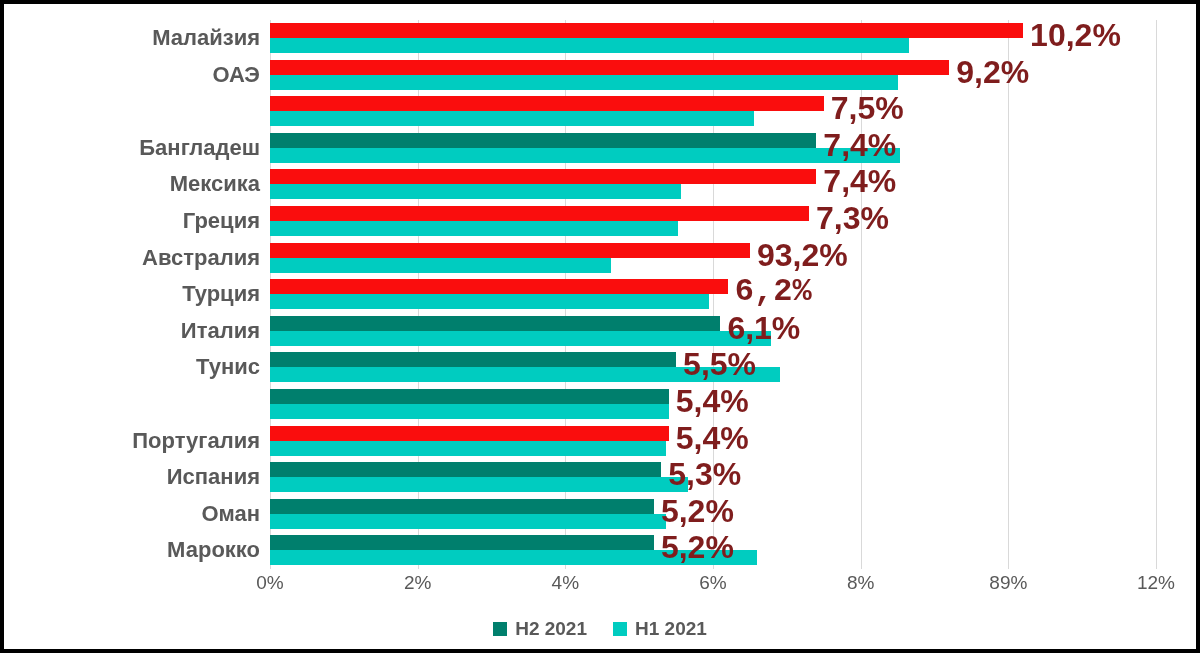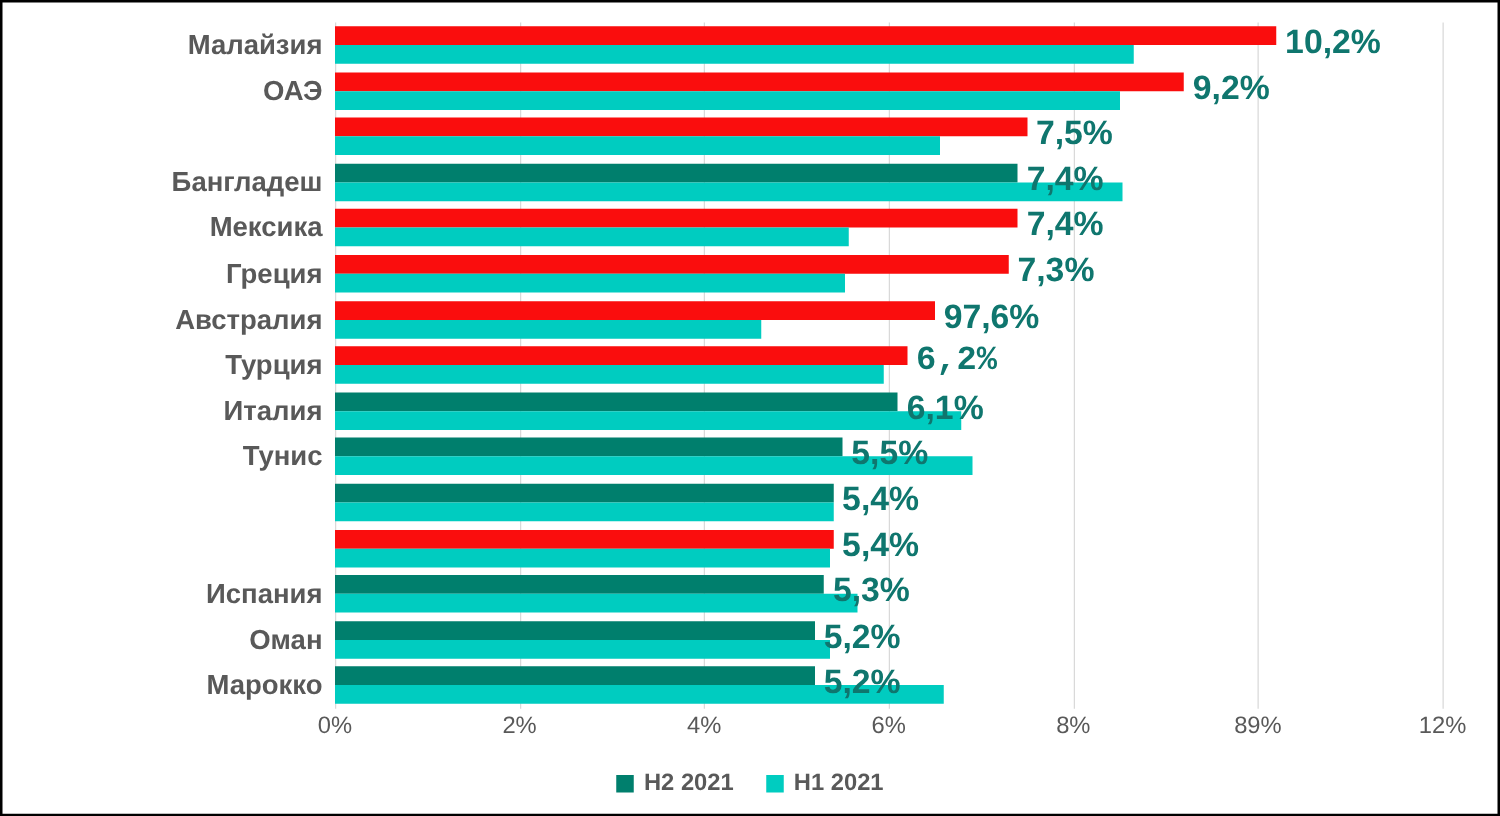--- a/index.html
+++ b/index.html
@@ -5,21 +5,21 @@
   html, body {
     margin: 0;
     padding: 0;
     background: #ffffff;
   }
   #chart-root {
     position: relative;
     width: 1200px;
     height: 653px;
     background: #ffffff;
-    border: 2px solid #000000;
+    border: 4px solid #000000;
     box-sizing: border-box;
     font-family: "Liberation Sans", sans-serif;
     overflow: hidden;
   }
 
   
   #plot-area {
     position: absolute;
     left: 266px;
     top: 16px;
@@ -56,23 +56,23 @@
     height: 15px;
   }
   .bar.h2 { top: 3px; }
   .bar.h1 { top: 18px; }
 
   .bar-label {
     position: absolute;
     top: 0px;
     height: 31px;
     line-height: 31px;
-    font-size: 27px;
+    font-size: 32px;
     font-weight: bold;
-    color: #0f766e;
+    color: #7f1d1d;
     white-space: nowrap;
     padding-left: 7px;
   }
 
   
   #cat-labels {
     position: absolute;
     left: 0;
     top: 16px;
     width: 256px;
@@ -142,20 +142,21 @@
   <div id="cat-labels">
       <div class="cat-label" style="top: 0px;">Малайзия</div>
       <div class="cat-label" style="top: 36.6px;">ОАЭ</div>
       <div class="cat-label" style="top: 109.8px;">Бангладеш</div>
       <div class="cat-label" style="top: 146.4px;">Мексика</div>
       <div class="cat-label" style="top: 183px;">Греция</div>
       <div class="cat-label" style="top: 219.6px;">Австралия</div>
       <div class="cat-label" style="top: 256.2px;">Турция</div>
       <div class="cat-label" style="top: 292.8px;">Италия</div>
       <div class="cat-label" style="top: 329.4px;">Тунис</div>
+      <div class="cat-label" style="top: 402.6px;">Португалия</div>
       <div class="cat-label" style="top: 439.2px;">Испания</div>
       <div class="cat-label" style="top: 475.8px;">Оман</div>
       <div class="cat-label" style="top: 512.4px;">Марокко</div>
     </div>
 
   <div id="plot-area">
     <div class="axis-line"></div>
   <div class="gridline" style="left: 147.667px;"></div>
       <div class="gridline" style="left: 295.333px;"></div>
       <div class="gridline" style="left: 443px;"></div>
@@ -188,21 +189,21 @@
         <div class="bar-label" style="left: 546.367px;">7,4%</div>
       </div>
       <div class="row" style="top: 183px;">
         <div class="bar h2" style="width: 538.983px; background: rgb(250, 13, 13);"></div>
         <div class="bar h1" style="width: 407.56px; background: rgb(0, 204, 192);"></div>
         <div class="bar-label" style="left: 538.983px;">7,3%</div>
       </div>
       <div class="row" style="top: 219.6px;">
         <div class="bar h2" style="width: 479.917px; background: rgb(250, 13, 13);"></div>
         <div class="bar h1" style="width: 341.11px; background: rgb(0, 204, 192);"></div>
-        <div class="bar-label" style="left: 479.917px;">97,6%</div>
+        <div class="bar-label" style="left: 479.917px;">93,2%</div>
       </div>
       <div class="row" style="top: 256.2px;">
         <div class="bar h2" style="width: 457.767px; background: rgb(250, 13, 13);"></div>
         <div class="bar h1" style="width: 438.57px; background: rgb(0, 204, 192);"></div>
         <div class="bar-label" style="left: 457.767px; font-family: Liberation Mono, monospace;">6,2%</div>
       </div>
       <div class="row" style="top: 292.8px;">
         <div class="bar h2" style="width: 450.383px; background: rgb(0, 127, 109);"></div>
         <div class="bar h1" style="width: 500.59px; background: rgb(0, 204, 192);"></div>
         <div class="bar-label" style="left: 450.383px;">6,1%</div>

